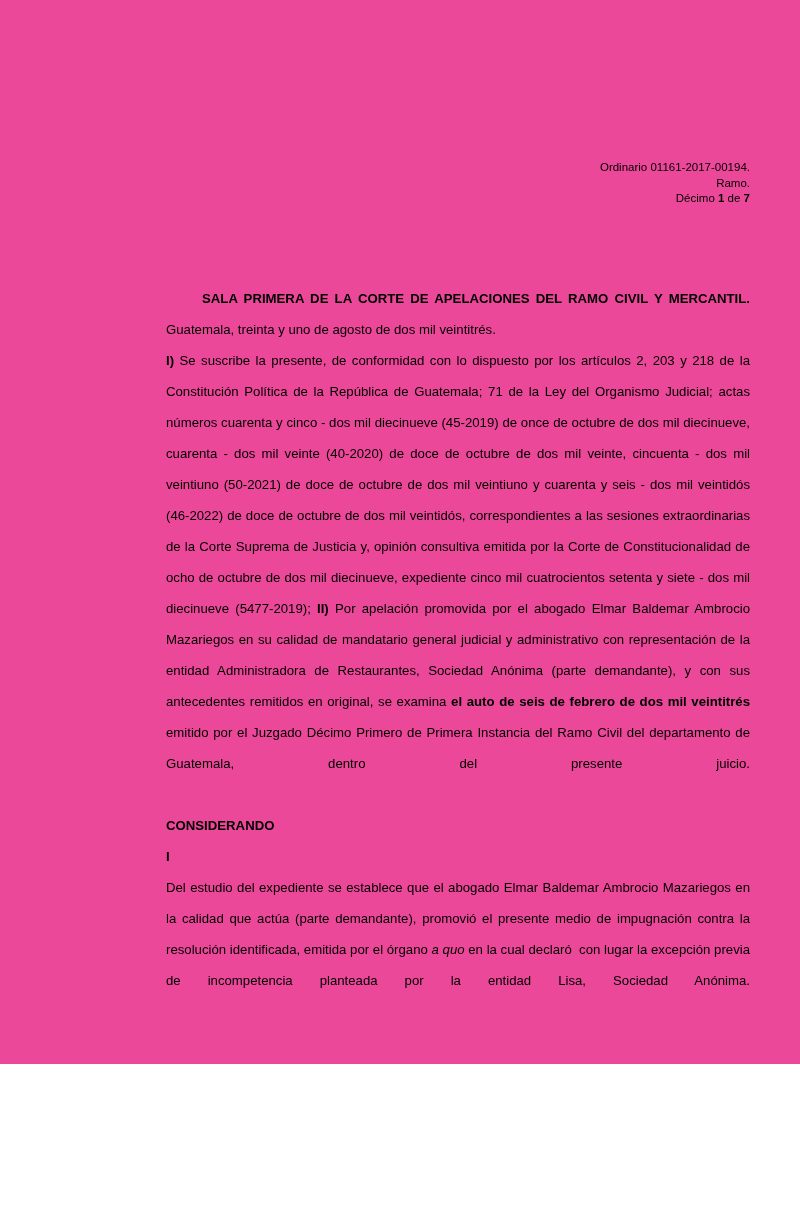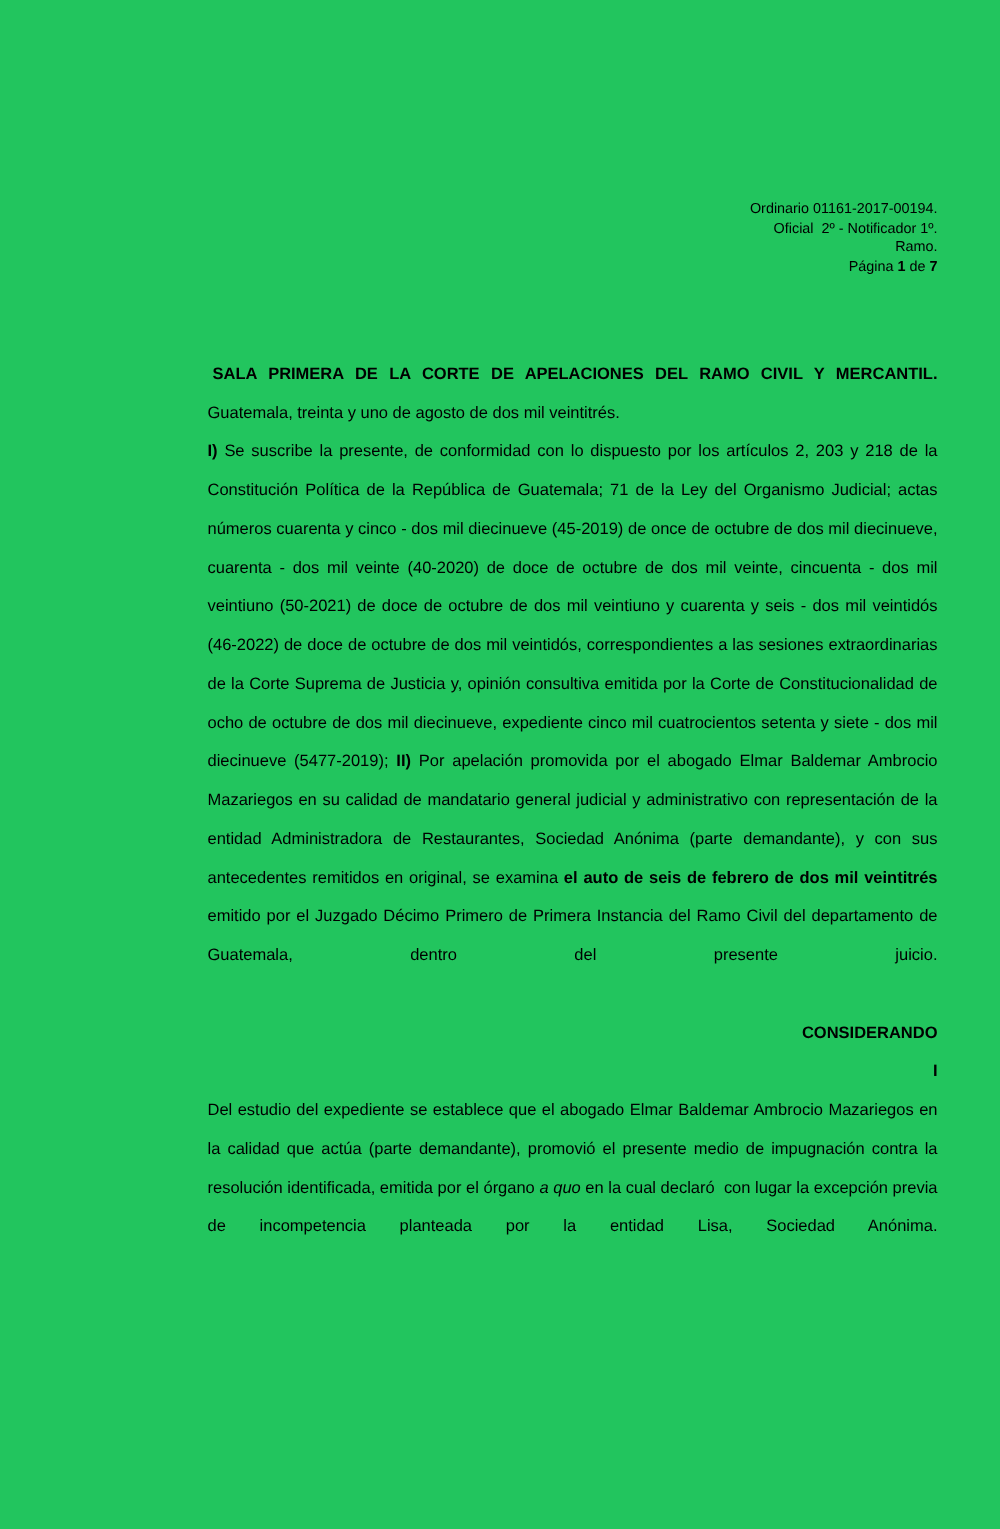--- a/index.html
+++ b/index.html
@@ -10,22 +10,22 @@
   body {
     width: 800px;
     height: 1223px;
     font-family: "Liberation Sans", sans-serif;
     color: #000000;
     -webkit-font-smoothing: antialiased;
   }
   .page {
     position: relative;
     width: 800px;
-    height: 1223px;
-    background: #22c55e;
+    height: 1064px;
+    background: #ec4899;
     box-sizing: border-box;
   }
   
   .doc-header {
     position: absolute;
     top: 160px;
     left: 166px;
     width: 584px;
     text-align: right;
     font-size: 11.5px;
@@ -54,39 +54,38 @@
   }
   
   .para:after {
     content: "";
     display: inline-block;
     width: 100%;
   }
 
   .heading-center {
     margin: 0;
-    text-align: right;
+    text-align: left;
     font-weight: bold;
     line-height: 31px;
   }
-  .title-lead { padding-left: 4px; }
+  .title-lead { padding-left: 4px; margin-left: 32px; }
   b.bold { font-weight: bold; }
   i.ital { font-style: italic; }
   .sp { white-space: pre; }
 </style>
 </head>
 <body>
 
 <div class="page">
 
   <div class="doc-header">
     <span class="hline">Ordinario 01161-2017-00194.</span>
-    <span class="hline">Oficial  2º - Notificador 1º.</span>
     <span class="hline">Ramo.</span>
-    <span class="hline"><span>Página </span><b>1</b><span> de </span><b>7</b></span>
+    <span class="hline"><span>Décimo </span><b>1</b><span> de </span><b>7</b></span>
   </div>
 
   <div class="body-col">
 
     <p class="para"><b class="bold title-lead">SALA PRIMERA DE LA CORTE DE APELACIONES DEL RAMO CIVIL Y MERCANTIL.</b><span> Guatemala, treinta y uno de agosto de dos mil veintitrés.</span><br><b class="bold">I)</b><span> Se suscribe la presente, de conformidad con lo dispuesto por los artículos 2, 203 y 218 de la Constitución Política de la República de Guatemala; 71 de la Ley del Organismo Judicial; actas números cuarenta y cinco - dos mil diecinueve (45-2019) de once de octubre de dos mil diecinueve, cuarenta - dos mil veinte (40-2020) de doce de octubre de dos mil veinte, cincuenta - dos mil veintiuno (50-2021) de doce de octubre de dos mil veintiuno y cuarenta y seis - dos mil veintidós (46-2022) de doce de octubre de dos mil veintidós, correspondientes a las sesiones extraordinarias de la Corte Suprema de Justicia y, opinión consultiva emitida por la Corte de Constitucionalidad de ocho de octubre de dos mil diecinueve, expediente cinco mil cuatrocientos setenta y siete - dos mil diecinueve (5477-2019); </span><b class="bold">II)</b><span> Por apelación promovida por el abogado Elmar Baldemar Ambrocio Mazariegos en su calidad de mandatario general judicial y administrativo con representación de la entidad Administradora de Restaurantes, Sociedad Anónima (parte demandante), y con sus antecedentes remitidos en original, se examina </span><b class="bold">el auto de seis de febrero de dos mil veintitrés</b><span> emitido por el Juzgado Décimo Primero de Primera Instancia del Ramo Civil del departamento de Guatemala, dentro del presente juicio.</span></p>
 
     <p class="heading-center">CONSIDERANDO</p>
     <p class="heading-center">I</p>
 
     <p class="para"><span>Del estudio del expediente se establece que el abogado Elmar Baldemar Ambrocio Mazariegos en la calidad que actúa (parte demandante), promovió el presente medio de impugnación contra la resolución identificada, emitida por el órgano </span><i class="ital">a</i><span class="sp"> </span><i class="ital">quo</i><span> en la cual declaró  con lugar la excepción previa de incompetencia planteada por la entidad Lisa, Sociedad Anónima.</span></p>

